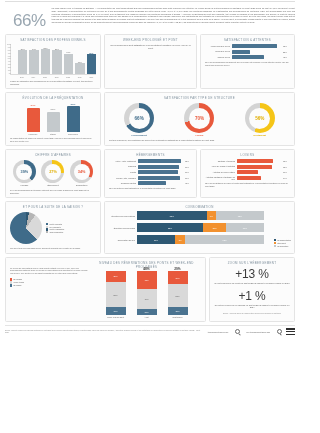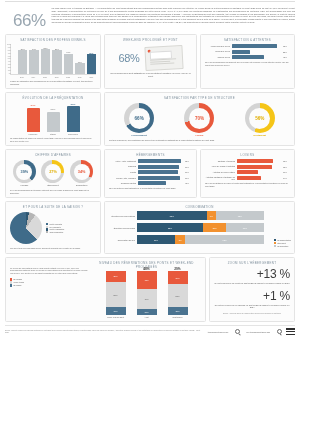--- a/index.html
+++ b/index.html
@@ -85,21 +85,21 @@
 
   
   .svwrap{display:flex;justify-content:center;align-items:flex-end;gap:11px;height:44px;}
   .sv{width:20px;display:flex;flex-direction:column;justify-content:flex-end;height:100%;position:relative;}
   .sv .top{position:absolute;top:-4px;left:0;right:0;text-align:center;font-size:3.2px;font-weight:700;color:#3c3c3c;}
   .sv .seg{display:flex;align-items:center;justify-content:center;font-size:2.1px;color:#fff;}
   .svlab{display:flex;justify-content:center;gap:11px;margin-top:1.2px;}
   .svlab span{width:20px;text-align:center;font-size:2.1px;color:#5d5d5d;}
 
   
-  .zoomfig{font-size:12px;text-align:right;color:#3c3c3c;letter-spacing:-.2px;}
+  .zoomfig{font-size:12px;text-align:center;color:#3c3c3c;letter-spacing:-.2px;}
   .zoomcap{font-size:2.1px;line-height:2.7px;color:#5d5d5d;text-align:center;margin-top:1px;}
   .zoomsrc{font-size:1.7px;color:#8f8f8f;text-align:center;margin-top:3px;line-height:2.2px;}
 
   
   .footer{display:flex;align-items:center;gap:4px;padding-top:2px;border-top:.5px solid #e4e4e4;margin-top:2px;}
   .footer .src{font-size:1.65px;line-height:2.1px;color:#8f8f8f;flex:1;}
   .footer .links{display:flex;gap:6px;align-items:center;}
   .footer .links a{font-size:2.1px;color:#5d5d5d;text-decoration:none;white-space:nowrap;}
   .mag{display:inline-block;width:3px;height:3px;border:.4px solid #6b6b6b;border-radius:50%;position:relative;margin-left:1px;vertical-align:-.5px;}
   .mag:after{content:"";position:absolute;right:-1px;bottom:-1px;width:1.6px;height:.4px;background:#6b6b6b;transform:rotate(45deg);}
@@ -172,30 +172,20 @@
           <span>2022</span>
           <span>2023</span>
           <span>2024</span>
           <span>2025</span>
       </div>
       <div class="note">L'indice de satisfaction des professionnels de la fréquentation touristique en juillet, tous secteurs confondus.</div>
     </div>
 
     <div class="card" style="width:93px;">
       <div class="ctitle">Week-end prolongé et pont</div>
-      <div class="we">
-        <div class="pct">68%</div>
-        <div class="ticket">
-          <div class="dot"></div>
-            <div class="band"></div>
-          <div class="l" style="left:4px;top:12px;width:26px;"></div>
-          <div class="l" style="left:4px;top:14px;width:20px;"></div>
-          <div class="l" style="left:4px;top:16px;width:24px;"></div>
-        </div>
-      </div>
       <div class="cap" style="font-size:2.2px;line-height:2.9px;color:#5d5d5d;text-align:center;margin-top:2px;">des professionnels sont satisfaits de la fréquentation touristique du week-end du 14 juillet</div>
     </div>
 
     <div class="card" style="flex:1;">
       <div class="ctitle">Satisfaction &amp; attentes</div>
       <div>
         <div class="hrow">
             <div class="lab" style="width:25px">Mieux/Plus que prévu</div>
             <div class="track">
               <div class="fill" style="width:92%;background:#4a7390"></div>

